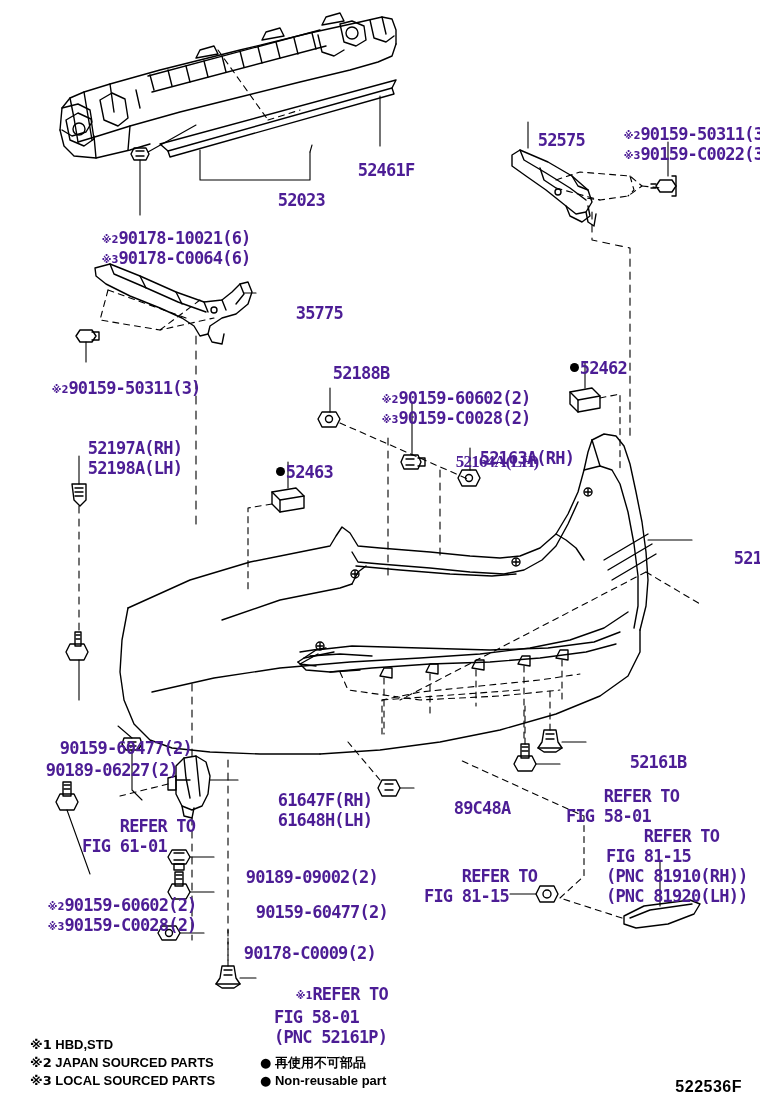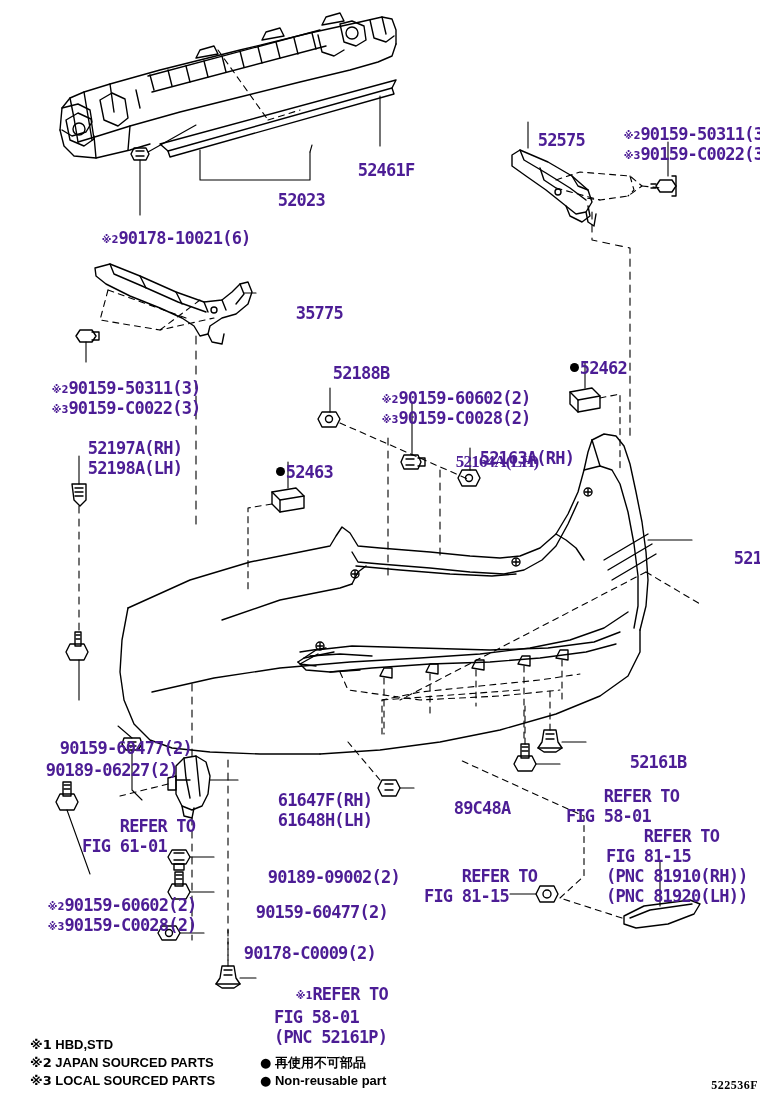--- a/index.html
+++ b/index.html
@@ -33,23 +33,23 @@
   .legend{
     position:absolute;left:30px;top:1036px;width:470px;
     font-family:"Liberation Sans",sans-serif;
     font-weight:bold;font-size:13px;line-height:18px;
   }
   .legend .row{display:flex;align-items:flex-end;height:18px;}
   .legend .c1{width:230px;white-space:nowrap;}
   .legend .c2{white-space:nowrap;margin-top:46px;}
   .legend .jp{font-family:"DejaVu Sans",sans-serif;}
   .figcode{
-    position:absolute;right:2px;top:1078px;
-    font-family:Liberation Serif, serif;
-    font-weight:bold;font-size:12px;letter-spacing:0.5px;
+    position:absolute;right:18px;top:1078px;
+    font-family:Liberation Sans, sans-serif;
+    font-weight:bold;font-size:16px;letter-spacing:0.5px;
   }
 </style>
 </head>
 <body>
 
 <div id="stage">
 
   <svg class="art" viewBox="0 0 760 1112">
     <g fill="none" stroke="#000" stroke-width="1.4" stroke-linejoin="round" stroke-linecap="round">
 
@@ -412,42 +412,42 @@
     <span>52461F</span>
   </div>
 
   <div class="lbl" style="left:240px;top:170px;">
     <span>52023</span>
   </div>
 
   <div class="lbl" style="left:64px;top:208px;">
     <span class="mark sub">※2</span><span>90178-10021(6)</span>
   </div>
+  <div class="lbl" style="left:64px;top:228px;">
+    <span class="mark sub">※3</span><span>90178-C0064(6)</span>
+  </div>
 
   <div class="lbl" style="left:500px;top:110px;">
     <span>52575</span>
   </div>
 
   <div class="lbl" style="left:586px;top:104px;">
     <span class="mark sub">※2</span><span>90159-50311(3)</span>
   </div>
   <div class="lbl" style="left:586px;top:124px;">
     <span class="mark sub">※3</span><span>90159-C0022(3)</span>
   </div>
 
   <div class="lbl" style="left:258px;top:283px;">
     <span>35775</span>
   </div>
 
   <div class="lbl" style="left:14px;top:358px;">
     <span class="mark sub">※2</span><span>90159-50311(3)</span>
   </div>
-  <div class="lbl" style="left:14px;top:378px;">
-    <span class="mark sub">※3</span><span>90159-C0022(3)</span>
-  </div>
 
   <div class="lbl" style="left:50px;top:418px;">
     <span>52197A(RH)</span>
   </div>
   <div class="lbl" style="left:50px;top:438px;">
     <span>52198A(LH)</span>
   </div>
 
   <div class="lbl" style="left:295px;top:343px;">
     <span>52188B</span>
@@ -494,21 +494,21 @@
   </div>
 
   <div class="lbl" style="left:416px;top:778px;">
     <span>89C48A</span>
   </div>
 
   <div class="lbl" style="left:592px;top:732px;">
     <span>52161B</span>
   </div>
 
-  <div class="lbl" style="left:230px;top:847px;">
+  <div class="lbl" style="left:208px;top:847px;">
     <span>90189-09002(2)</span>
   </div>
   <div class="lbl" style="left:218px;top:882px;">
     <span>90159-60477(2)</span>
   </div>
 
   <div class="lbl" style="left:10px;top:875px;">
     <span class="mark sub">※2</span><span>90159-60602(2)</span>
   </div>
   <div class="lbl" style="left:10px;top:895px;">

